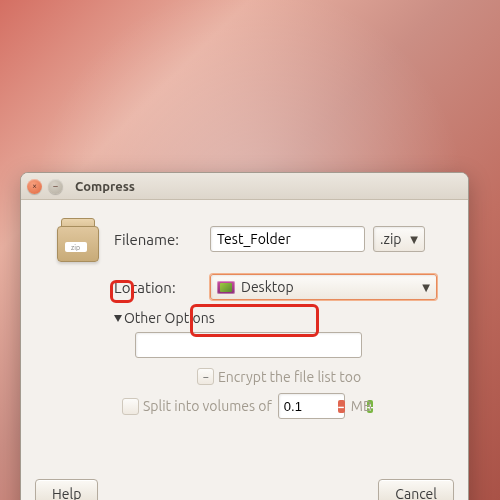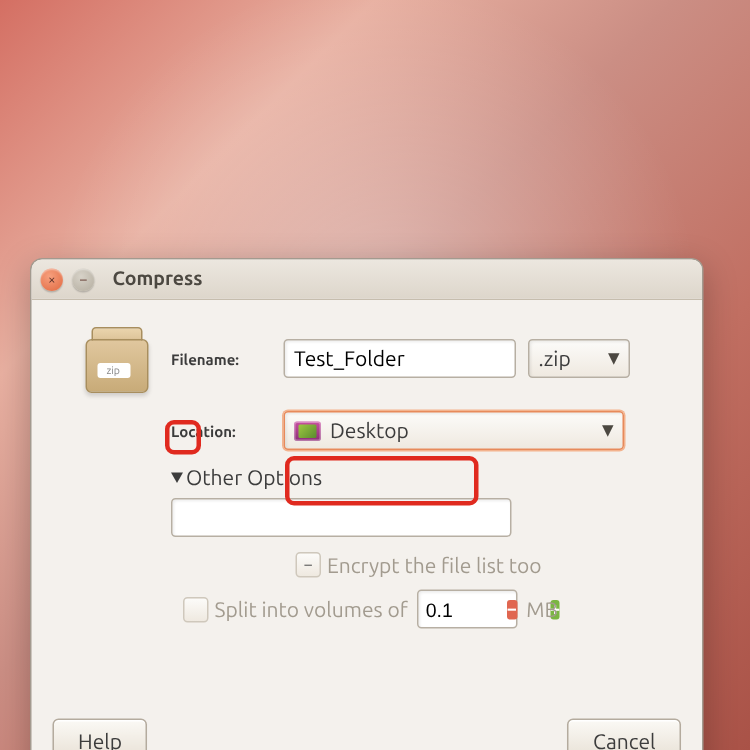--- a/index.html
+++ b/index.html
@@ -67,30 +67,31 @@
     position:absolute;left:6px;top:4px;width:32px;height:14px;
     background:linear-gradient(#ead4ad,#d2b688);
     border:1px solid #a88e5e;border-radius:3px;
 }
 .zip-icon .lbl{
     position:absolute;left:10px;top:28px;width:22px;height:10px;
     background:#fff;border-radius:2px;
     font-size:7px;line-height:10px;text-align:center;color:#888;
 }
 .lbl-label{
-    width:75px;text-align:left;font-size:10px;font-weight:bold;
+    width:75px;text-align:left;font-size:15px;
 }
 input[type=text],input.pass,select,.combo,.loc,.spin{
     height:26px;box-sizing:border-box;
     border:1px solid #b7afa3;
     border-radius:3px;
     background:#fff;
     padding:0 6px;
     font-family:inherit;font-size:14px;
     box-shadow:inset 1px 1px 2px rgba(0,0,0,.08);
+    margin-left:21px;
 }
 .combo,.loc{
     background:linear-gradient(#fcfbf9,#efe9e0);
     display:flex;align-items:center;justify-content:space-between;
 }
 .combo-arrow{
     font-size:10px;color:#4c4841;
 }
 .desk-icon{
     width:18px;height:13px;margin-right:6px;flex:0 0 auto;
@@ -158,21 +159,21 @@
     <div class="row">
       <div class="icon-col">
         <div class="zip-icon">
           <div class="flap"></div>
             <div class="box"></div>
           <div class="lbl">zip</div>
         </div>
       </div>
       <span class="lbl-label">Filename:</span>
       <input type="text" style="width: 155px;" value="Test_Folder">
-      <div class="combo" style="width:68px;margin-left:8px">
+      <div class="combo" style="width:52px;margin-left:8px">
         <span>.zip</span>
         <span class="combo-arrow">▼</span>
       </div>
     </div>
 
     <div class="row">
       <div class="icon-col"></div>
       <span class="lbl-label">Location:</span>
       <div class="loc" style="border-color:#e78a5b;box-shadow:0 0 0 1px #f3b38e,inset 1px 1px 2px rgba(0,0,0,.08)">
         <span class="desk-icon"></span>

